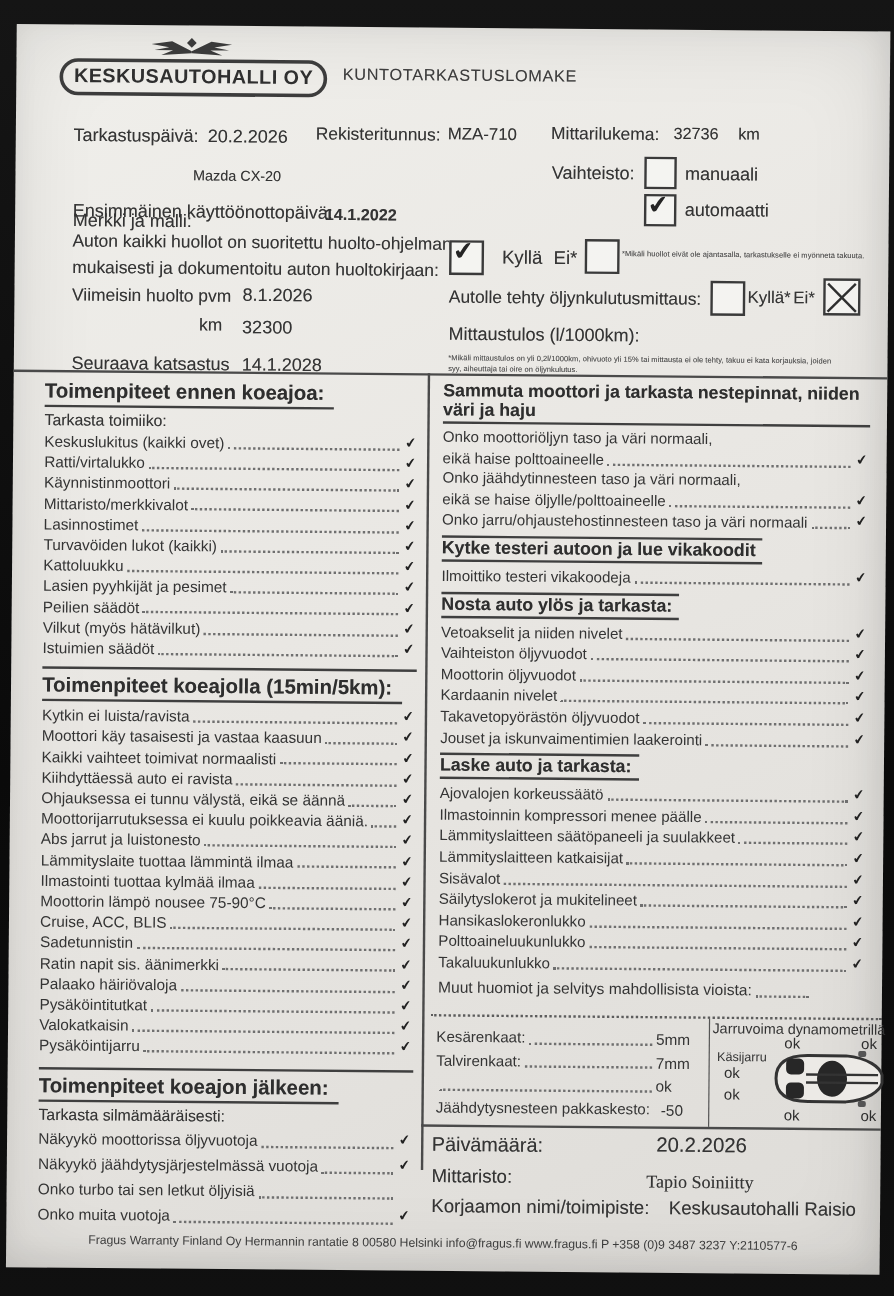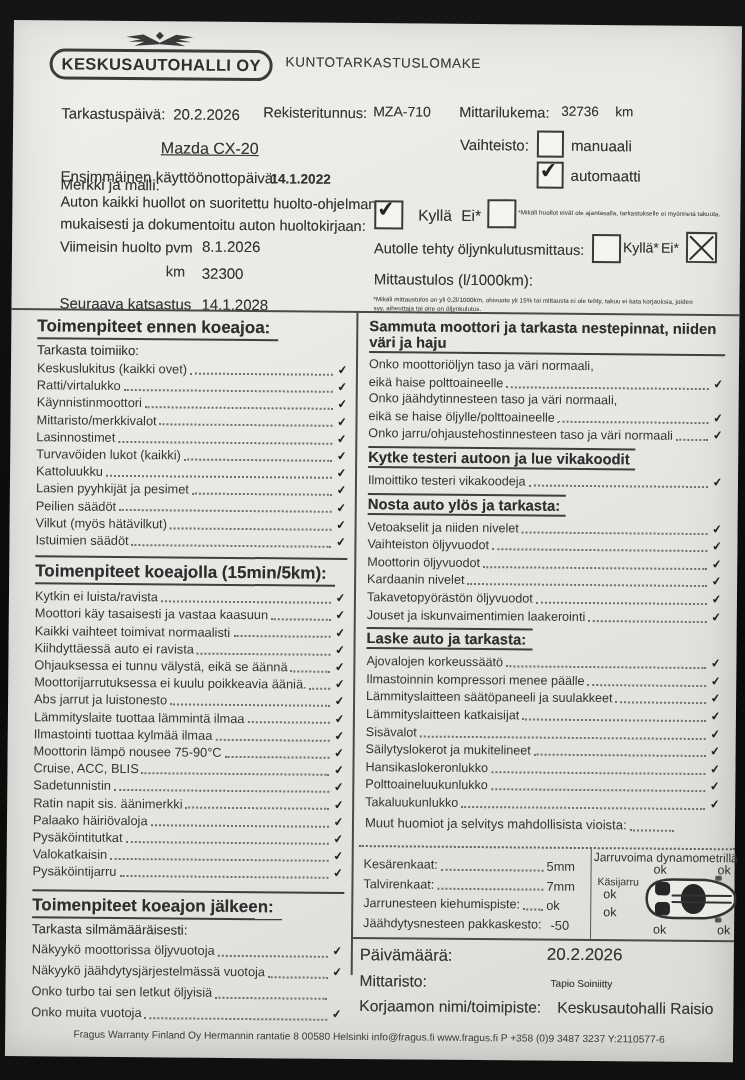--- a/index.html
+++ b/index.html
@@ -84,21 +84,21 @@
 
   <div class="t" style="left:48px;top:84px;font-size:15px;">Tarkastuspäivä:</div>
   <div class="t" style="left:160px;top:84px;font-size:15px;">20.2.2026</div>
   <div class="t" style="left:250px;top:82px;">Rekisteritunnus:</div>
   <div class="t" style="left:360px;top:80px;font-size:14px;">MZA-710</div>
   <div class="t" style="left:446px;top:80px;text-align:right;">Mittarilukema:</div>
   <div class="t" style="left:548px;top:79px;font-size:13.5px;">32736</div>
   <div class="t" style="left:602px;top:79px;font-size:13.5px;">km</div>
 
   <div class="t" style="left:48px;top:116px;font-size:15px;margin-top:39px;">Merkki ja malli:</div>
-  <div class="t" style="left:148px;top:118px;font-size:16px;text-decoration:underline;">Mazda CX-20</div>
+  <div class="t" style="left:148px;top:118px;font-size:12px;">Mazda CX-20</div>
 
   <div class="t" style="left:447px;top:112px;font-size:15px;">Vaihteisto:</div>
   <div class="cb" style="left:524px;top:106px;width:23px;height:23px;"></div>
   <div class="t" style="left:558px;top:112px;font-size:15px;">manuaali</div>
   <div class="cb checked" style="left:524px;top:137px;width:23px;height:23px;"></div>
   <div class="t" style="left:558px;top:142px;font-size:15px;">automaatti</div>
 
   <div class="t" style="left:48px;top:147px;font-size:15px;">Ensimmäinen käyttöönottopäivä:</div>
   <div class="t" style="left:258px;top:149px;font-size:13.5px;font-weight:bold;">14.1.2022</div>
 
@@ -649,21 +649,20 @@
           <span class="mval">5mm</span>
         </div>
 
         <div class="mrow">
           <span class="lbl">Talvirenkaat:</span>
           <span class="leader"></span>
           <span class="mval">7mm</span>
         </div>
 
         <div class="mrow">
-          <span class="lbl">Jarrunesteen kiehumispiste:</span>
           <span class="leader"></span>
           <span class="mval">ok</span>
         </div>
 
         <div class="mrow">
           <span class="lbl">Jäähdytysnesteen pakkaskesto:</span>
           <span class="leader" style="visibility: hidden;"></span>
           <span class="mval">-50</span>
         </div>
       </div>
@@ -686,19 +685,19 @@
         <rect x="92" y="2" width="8" height="6" rx="2" fill="#555"></rect>
         <rect x="92" y="52" width="8" height="6" rx="2" fill="#555"></rect>
       </svg>
     </div>
   </div>
 
   <div class="hline" style="left:345px;top:914px;width:383px;height:2px;"></div>
   <div class="t sigrow" style="left:354px;top:922px;font-size:16.5px;">Päivämäärä:</div>
   <div class="t" style="left:541px;top:920px;font-size:17px;">20.2.2026</div>
   <div class="t" style="left:354px;top:949px;font-size:15.5px;">Mittaristo:</div>
-  <div class="t" style="left:545px;top:953px;font-size:10px;">Tapio Soiniitty</div>
+  <div class="t" style="left:533px;top:953px;font-size:15px;font-family:Liberation Serif, serif;">Tapio Soiniitty</div>
   <div class="t" style="left:354px;top:974px;font-size:15.5px;">Korjaamon nimi/toimipiste:</div>
   <div class="t" style="left:552px;top:974px;font-size:15.5px;">Keskusautohalli Raisio</div>
 
   <div class="footer">Fragus Warranty Finland Oy Hermannin rantatie 8 00580 Helsinki info@fragus.fi www.fragus.fi P +358 (0)9 3487 3237 Y:2110577-6</div>
  </div>
 </div>
 
 </body></html>

